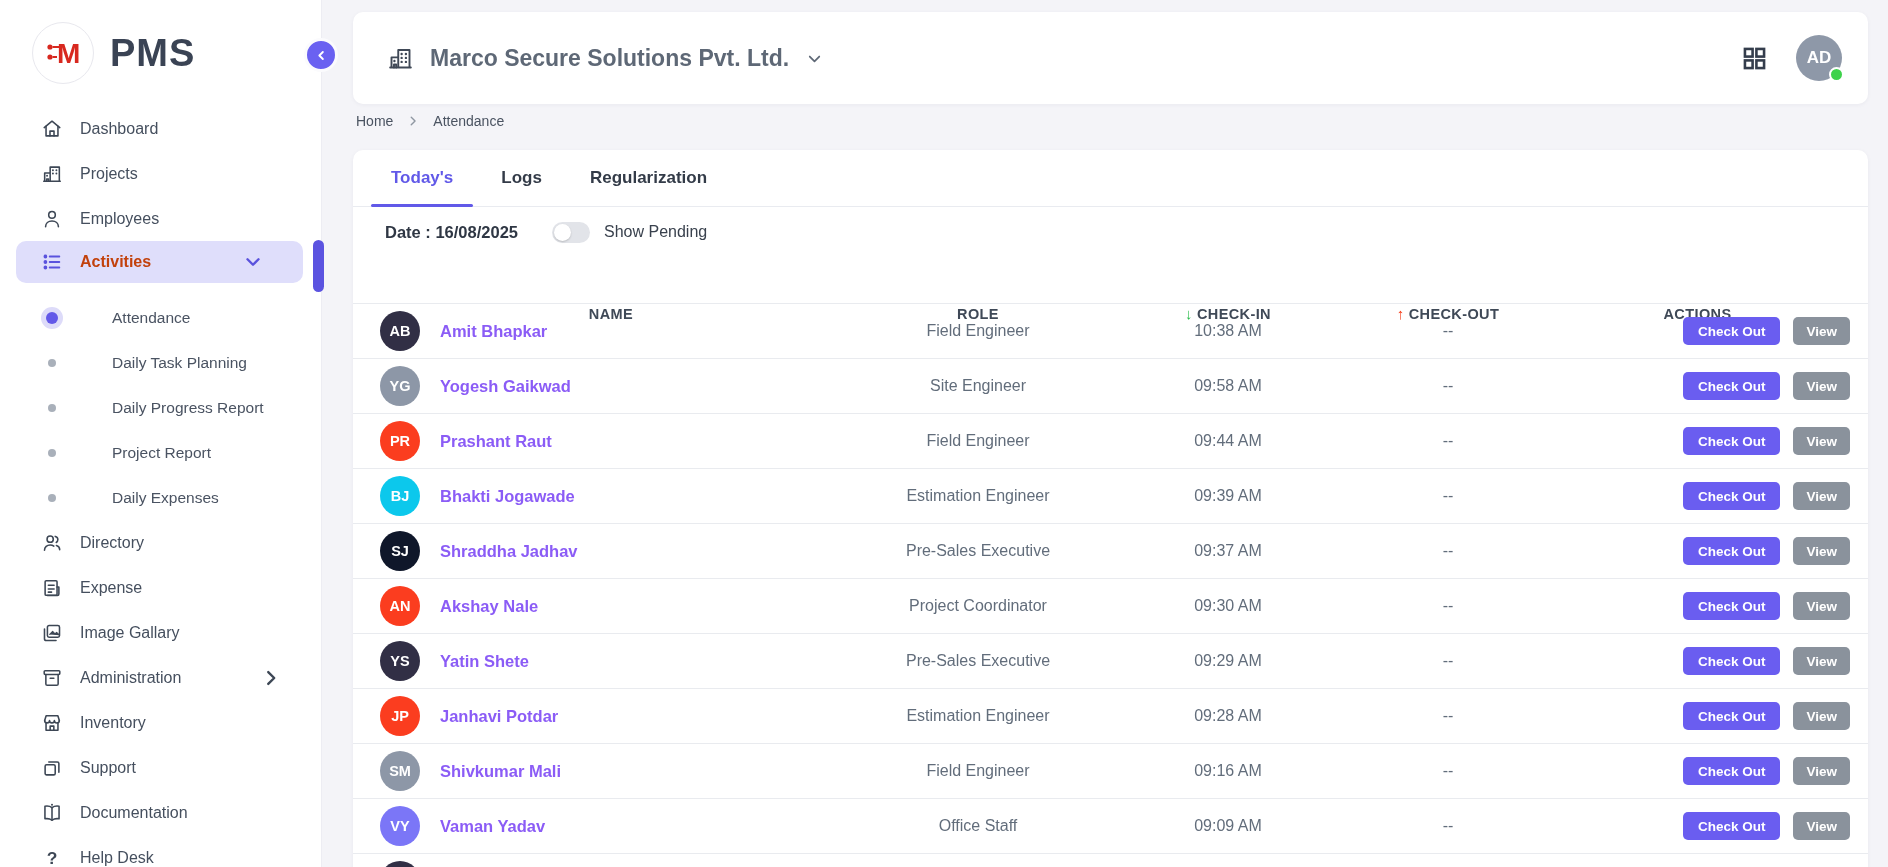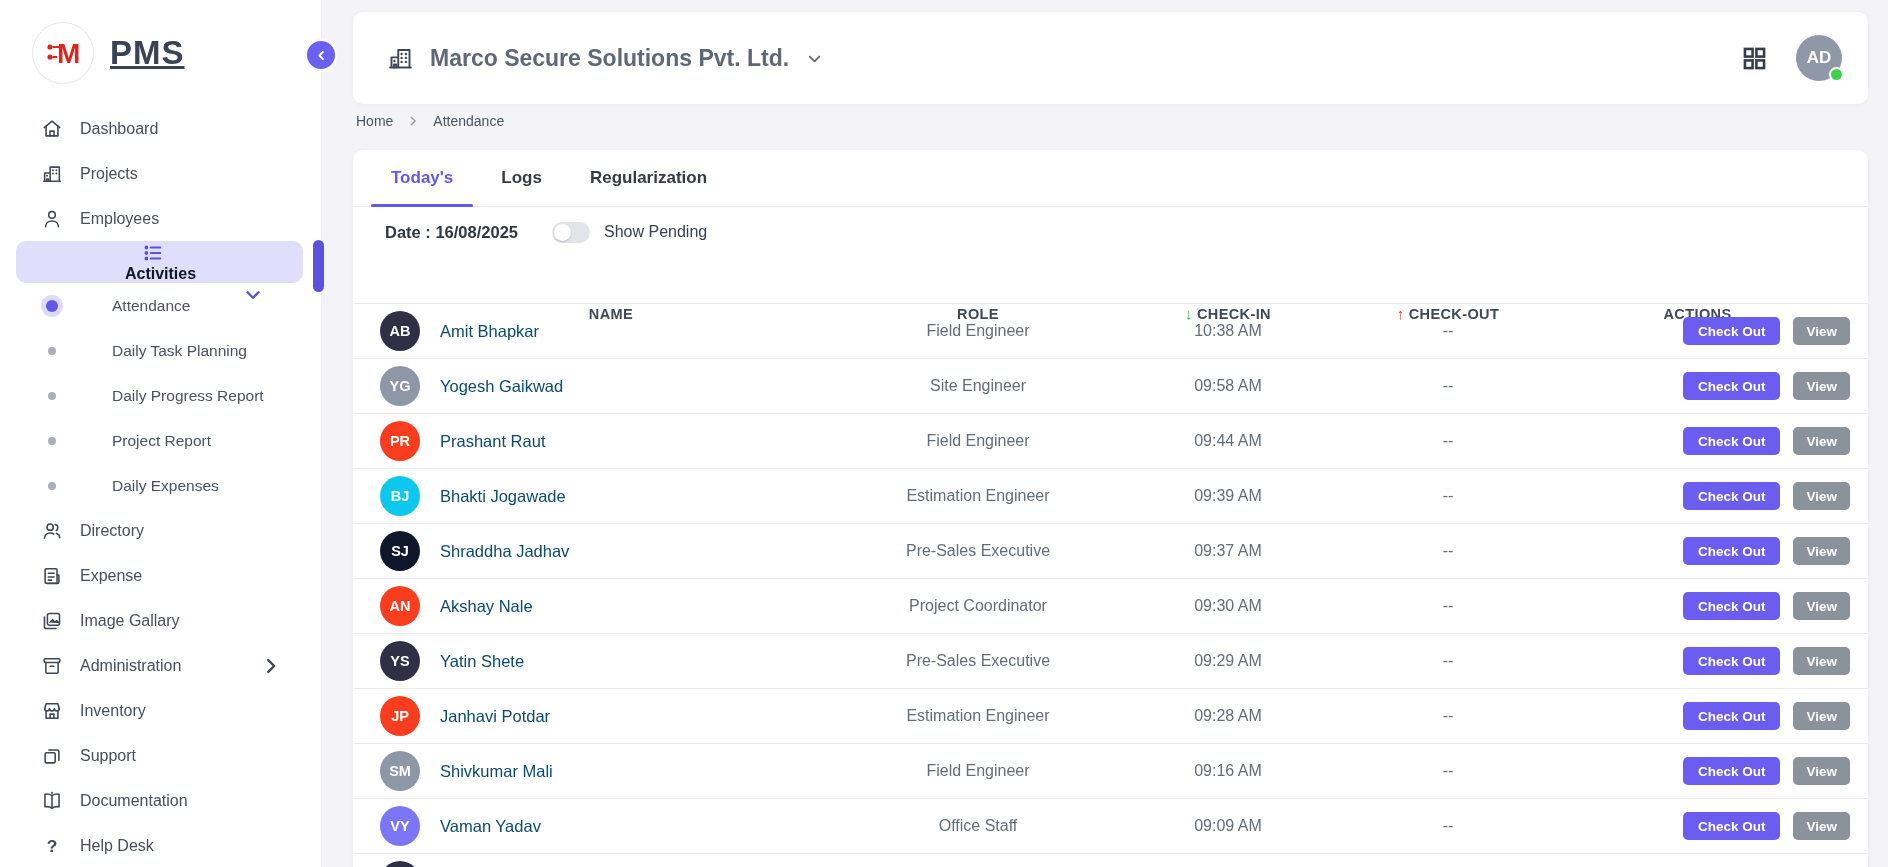--- a/index.html
+++ b/index.html
@@ -13,31 +13,31 @@
   
   .sidebar {
     position:absolute; left:0; top:0; width:322px; height:867px;
     background:#ffffff; border-right:1px solid #ededf3; z-index:2;
   }
   .logo-row { display:flex; align-items:center; gap:16px; padding:22px 0 18px 32px; }
   .logo-circle {
     width:62px; height:62px; border-radius:50%; background:#fff;
     border:1px solid #e8e8ee; display:flex; align-items:center; justify-content:center;
   }
-  .logo-text { font-size:33px; font-weight:700; color:#3a4354; letter-spacing:1px;text-decoration:underline; }
+  .logo-text { font-size:38px; font-weight:700; color:#3a4354; letter-spacing:1px; }
   .nav { margin-top:4px; }
   .nav-item {
     display:flex; align-items:center; height:45px; padding:0 22px 0 40px;
     color:#454f5e; font-size:16px; font-weight:500; cursor:pointer; position:relative;
   }
   .nav-item .icon { width:24px; height:24px; margin-right:16px; display:flex; align-items:center; justify-content:center; flex:0 0 24px; }
   .nav-item .icon svg { width:22px; height:22px; }
   .nav-item.active-item {
-    background:#dfdefb; color:#0f172a; border-radius:10px;
-    margin:0 18px 0 16px; padding-left:24px; height:42px; font-weight:600;flex-direction:column;
+    background:#dfdefb; color:#c2410c; border-radius:10px;
+    margin:0 18px 12px 16px; padding-left:24px; height:42px; font-weight:600;
   }
   .nav-item.active-item .icon svg path, .nav-item.active-item .icon svg circle { stroke:#5a52dd; }
   .nav-item.active-item .icon svg circle[fill] { fill:#5a52dd; }
   .trail { margin-left:auto; display:flex; align-items:center; }
   .trail svg { width:16px; height:16px; }
   .nav-sub { display:flex; align-items:center; height:45px; padding-left:48px; cursor:pointer; }
   .nav-sub .dot { width:8px; height:8px; border-radius:50%; background:#a9b0ba; margin-right:56px; flex:0 0 8px; }
   .nav-sub .dot.dot-active { width:12px; height:12px; flex:0 0 12px; margin-left:-2px; margin-right:54px; background:#6258e8; box-shadow:0 0 0 5px #dddbf9; }
   .nav-sub .nav-label { font-size:15.5px; color:#4a5362; font-weight:500; }
   .edge-indicator { position:absolute; left:313px; top:240px; width:11px; height:52px; border-radius:6px; background:#5b53e0; z-index:6; }
@@ -94,21 +94,21 @@
     font-size:14.5px; font-weight:700; color:#3f4957; letter-spacing:.4px;
     text-align:center; text-transform:uppercase; display:flex; align-items:center; justify-content:center; gap:4px;margin-top:48px;
   }
   .sort-glyph { font-size:15px; font-weight:700; }
   .t-row { height:55px; border-top:1px solid #e9ebef; }
   .cell-name { display:flex; align-items:center; gap:20px; padding-left:11px; }
   .avatar-sm {
     width:40px; height:40px; border-radius:50%; color:#fff; font-size:14.5px; font-weight:700;
     display:flex; align-items:center; justify-content:center; flex:0 0 40px;
   }
-  .name-text { font-size:16.5px; font-weight:400; color:#0c4a6e; }
+  .name-text { font-size:16.5px; font-weight:700; color:#8b5cf6; }
   .cell-role, .cell-in, .cell-out { text-align:center; font-size:16px; color:#626d7b; }
   .cell-actions { display:flex; justify-content:flex-end; gap:13px; padding-right:2px; }
   .btn { border:none; border-radius:5px; color:#fff; font-family:inherit; font-size:13.5px; font-weight:700; cursor:pointer; height:28px; }
   .btn-checkout { background:#6a5df0; padding:0 15px; }
   .btn-view { background:#8a929c; padding:0 13px; }
   .icon svg { display:block; }
 </style>
 </head>
 <body>
 

